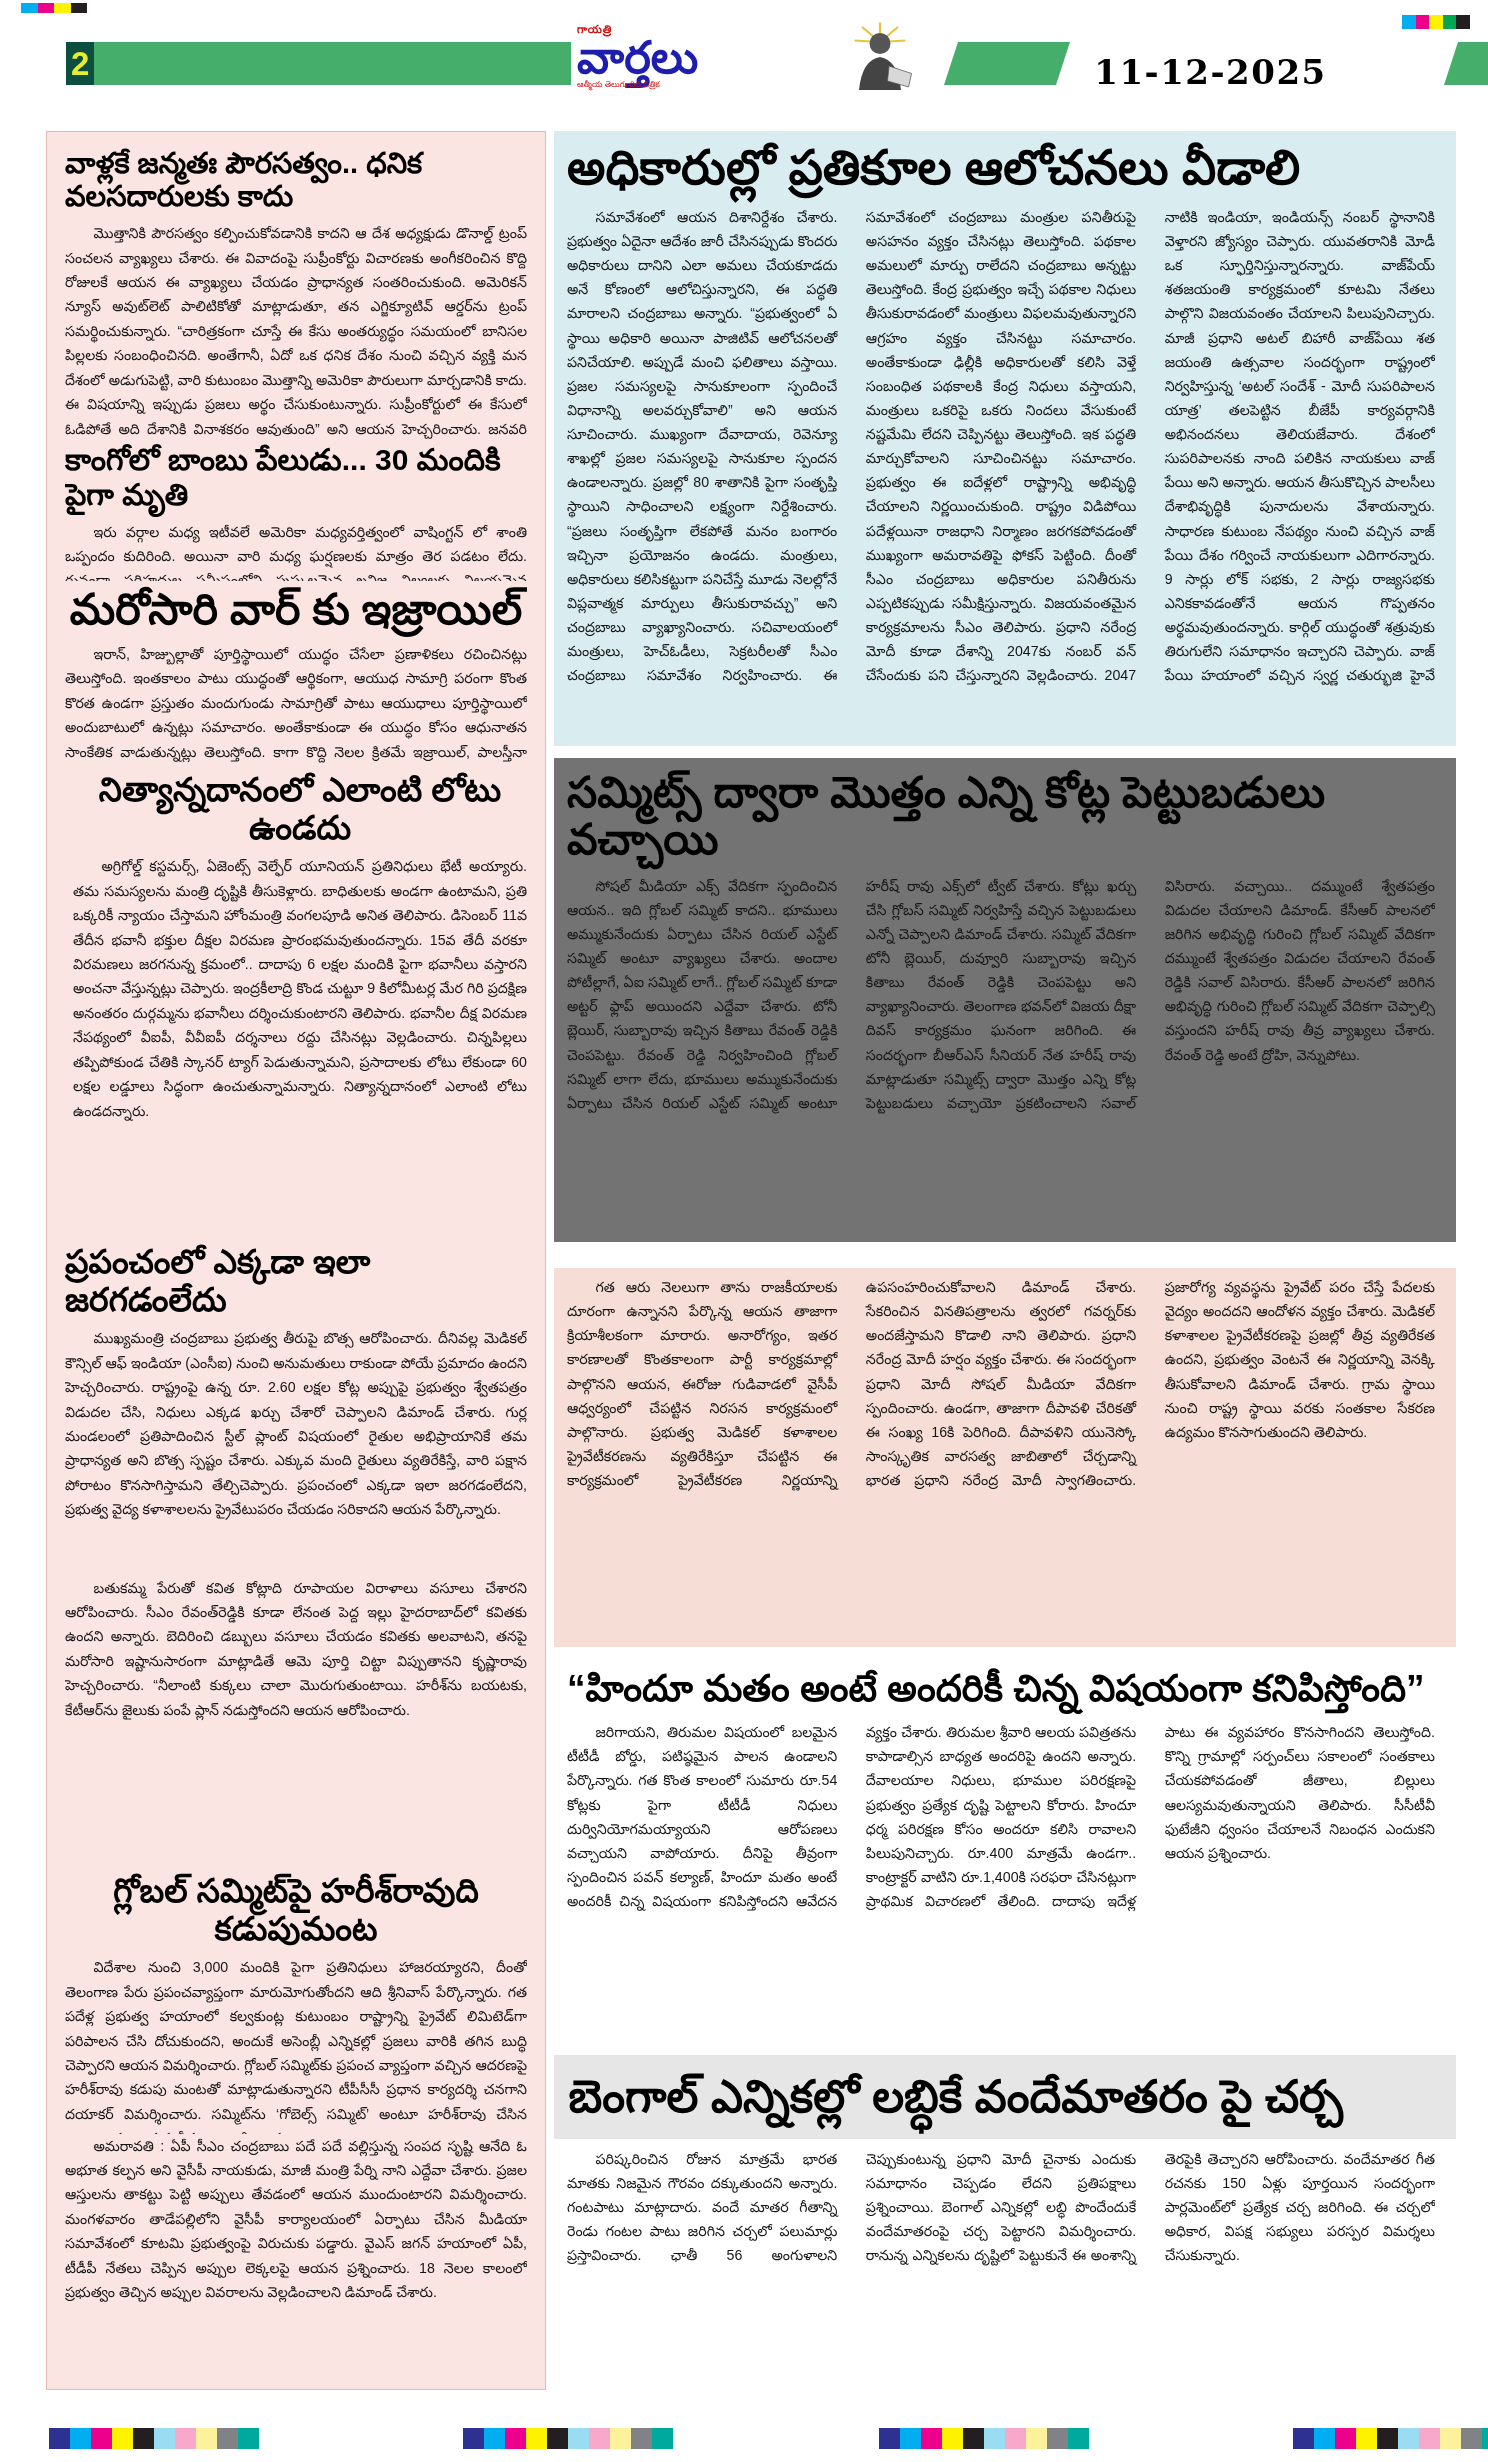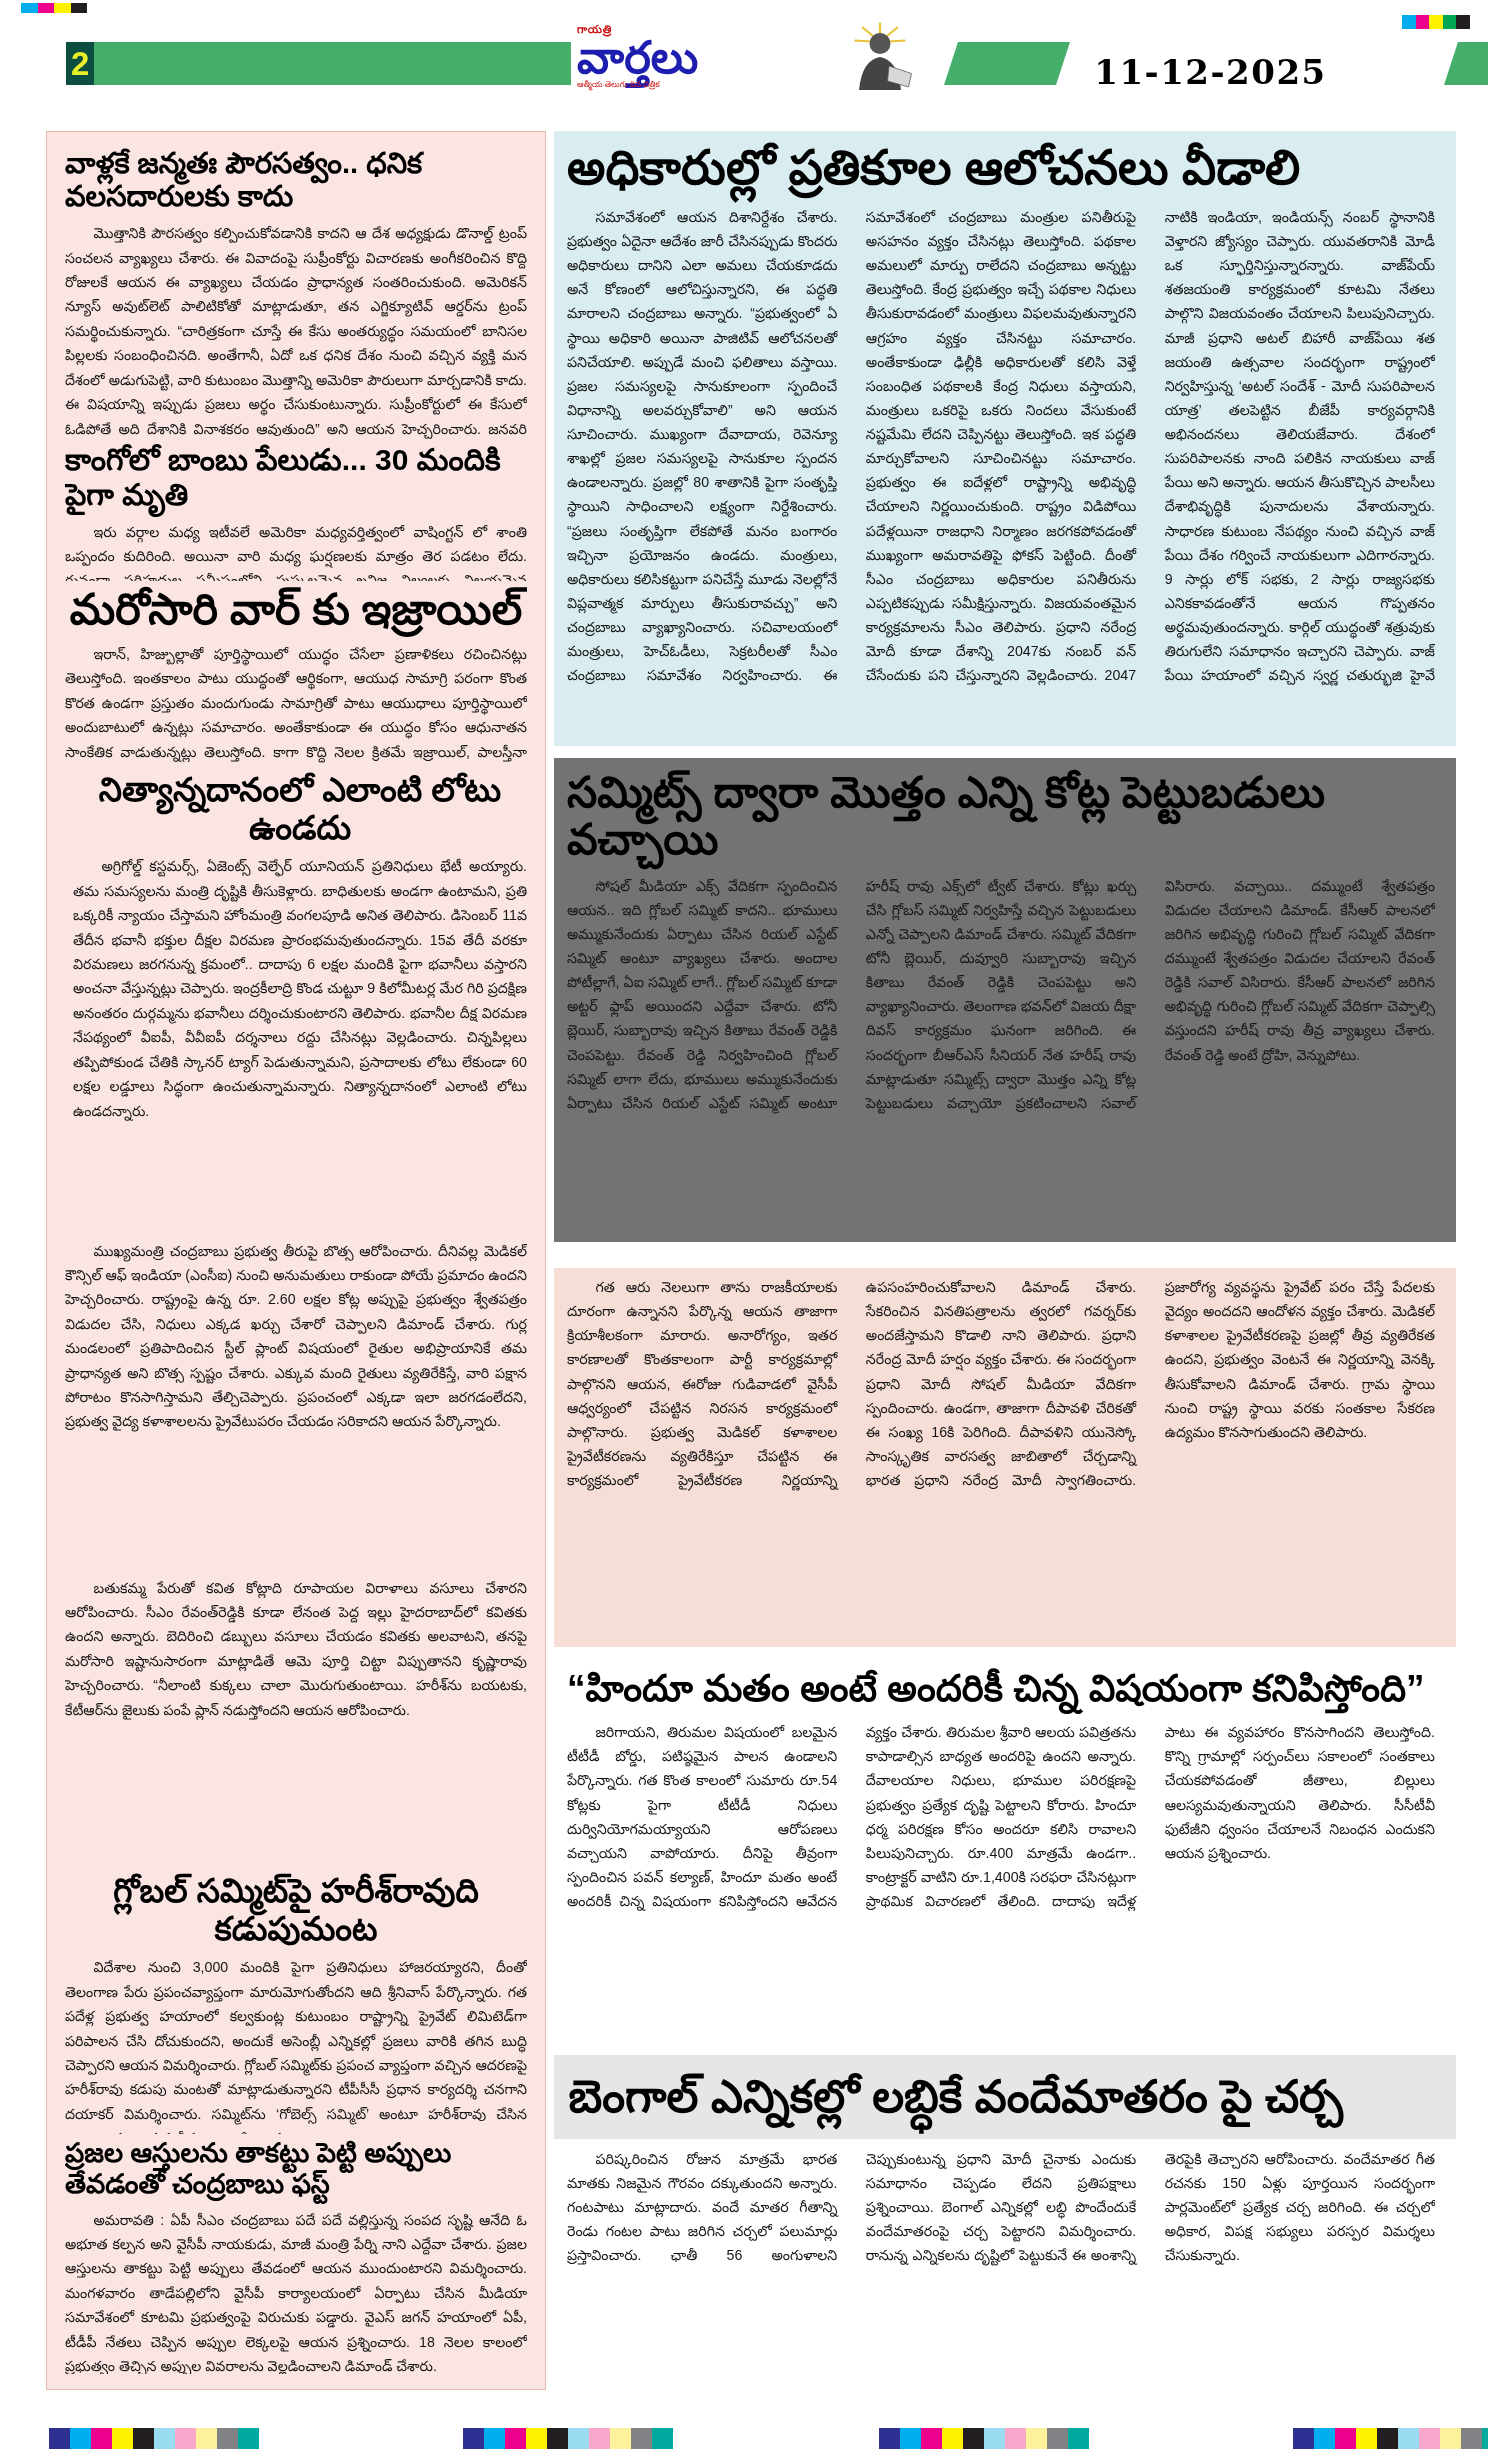--- a/index.html
+++ b/index.html
@@ -126,31 +126,31 @@
       </article>
       <article class="art a3">
         <h2>మరోసారి వార్ కు ఇజ్రాయిల్</h2>
         <div class="body">ఇరాన్, హిజ్బుల్లాతో పూర్తిస్థాయిలో యుద్ధం చేసేలా ప్రణాళికలు రచించినట్లు తెలుస్తోంది. ఇంతకాలం పాటు యుద్ధంతో ఆర్థికంగా, ఆయుధ సామాగ్రి పరంగా కొంత కొరత ఉండగా ప్రస్తుతం మందుగుండు సామాగ్రితో పాటు ఆయుధాలు పూర్తిస్థాయిలో అందుబాటులో ఉన్నట్లు సమాచారం. అంతేకాకుండా ఈ యుద్ధం కోసం ఆధునాతన సాంకేతిక వాడుతున్నట్లు తెలుస్తోంది. కాగా కొద్ది నెలల క్రితమే ఇజ్రాయిల్, పాలస్తీనా గాజాలోని హమాస్ తో సీజ్ ఫైర్ ఒప్పందం చేసుకొంది. అమెరికా అధ్యక్షుడు ట్రంప్ మధ్యవర్తిత్వంతో పాటు ఇతర దేశాలు యుద్ద విరమణకు ఎంతగానో కృషి చేశాయి. ఈ నేపథ్యంలో ఇజ్రాయిల్ మారోసారి యుద్ద సన్నాహాలు చేస్తున్నట్లు తెలుస్తోంది.</div>
       </article>
       <article class="art a4">
         <h2>నిత్యాన్నదానంలో ఎలాంటి లోటు ఉండదు</h2>
         <div class="body">అగ్రిగోల్డ్ కస్టమర్స్, ఏజెంట్స్ వెల్ఫేర్ యూనియన్ ప్రతినిధులు భేటీ అయ్యారు. తమ సమస్యలను మంత్రి దృష్టికి తీసుకెళ్లారు. బాధితులకు అండగా ఉంటామని, ప్రతి ఒక్కరికీ న్యాయం చేస్తామని హోంమంత్రి వంగలపూడి అనిత తెలిపారు. డిసెంబర్ 11వ తేదీన భవానీ భక్తుల దీక్షల విరమణ ప్రారంభమవుతుందన్నారు. 15వ తేదీ వరకూ విరమణలు జరగనున్న క్రమంలో.. దాదాపు 6 లక్షల మందికి పైగా భవానీలు వస్తారని అంచనా వేస్తున్నట్లు చెప్పారు. ఇంద్రకీలాద్రి కొండ చుట్టూ 9 కిలోమీటర్ల మేర గిరి ప్రదక్షిణ అనంతరం దుర్గమ్మను భవానీలు దర్శించుకుంటారని తెలిపారు. భవానీల దీక్ష విరమణ నేపథ్యంలో వీఐపీ, వీవీఐపీ దర్శనాలు రద్దు చేసినట్లు వెల్లడించారు. చిన్నపిల్లలు తప్పిపోకుండ చేతికి స్కానర్ ట్యాగ్ పెడుతున్నామని, ప్రసాదాలకు లోటు లేకుండా 60 లక్షల లడ్డూలు సిద్ధంగా ఉంచుతున్నామన్నారు. నిత్యాన్నదానంలో ఎలాంటి లోటు ఉండదన్నారు.</div>
       </article>
       <article class="art a5">
+        <h2>ప్రపంచంలో ఎక్కడా ఇలా జరగడంలేదు</h2>
         <div class="body">ముఖ్యమంత్రి చంద్రబాబు ప్రభుత్వ తీరుపై బొత్స ఆరోపించారు. దీనివల్ల మెడికల్ కౌన్సిల్ ఆఫ్ ఇండియా (ఎంసీఐ) నుంచి అనుమతులు రాకుండా పోయే ప్రమాదం ఉందని హెచ్చరించారు. రాష్ట్రంపై ఉన్న రూ. 2.60 లక్షల కోట్ల అప్పుపై ప్రభుత్వం శ్వేతపత్రం విడుదల చేసి, నిధులు ఎక్కడ ఖర్చు చేశారో చెప్పాలని డిమాండ్ చేశారు. గుర్ల మండలంలో ప్రతిపాదించిన స్టీల్ ప్లాంట్ విషయంలో రైతుల అభిప్రాయానికే తమ ప్రాధాన్యత అని బొత్స స్పష్టం చేశారు. ఎక్కువ మంది రైతులు వ్యతిరేకిస్తే, వారి పక్షాన పోరాటం కొనసాగిస్తామని తేల్చిచెప్పారు. ప్రపంచంలో ఎక్కడా ఇలా జరగడంలేదని, ప్రభుత్వ వైద్య కళాశాలలను ప్రైవేటుపరం చేయడం సరికాదని ఆయన పేర్కొన్నారు.</div>
       </article>
       <article class="art a6">
         <div class="body">బతుకమ్మ పేరుతో కవిత కోట్లాది రూపాయల విరాళాలు వసూలు చేశారని ఆరోపించారు. సీఎం రేవంత్‌రెడ్డికి కూడా లేనంత పెద్ద ఇల్లు హైదరాబాద్‌లో కవితకు ఉందని అన్నారు. బెదిరించి డబ్బులు వసూలు చేయడం కవితకు అలవాటని, తనపై మరోసారి ఇష్టానుసారంగా మాట్లాడితే ఆమె పూర్తి చిట్టా విప్పుతానని కృష్ణారావు హెచ్చరించారు. “నీలాంటి కుక్కలు చాలా మొరుగుతుంటాయి. హరీశ్‌ను బయటకు, కేటీఆర్‌ను జైలుకు పంపే ప్లాన్ నడుస్తోందని ఆయన ఆరోపించారు.</div>
       </article>
       <article class="art a7">
         <h2>గ్లోబల్ సమ్మిట్‌పై హరీశ్‌రావుది కడుపుమంట</h2>
         <div class="body">విదేశాల నుంచి 3,000 మందికి పైగా ప్రతినిధులు హాజరయ్యారని, దీంతో తెలంగాణ పేరు ప్రపంచవ్యాప్తంగా మారుమోగుతోందని ఆది శ్రీనివాస్ పేర్కొన్నారు. గత పదేళ్ల ప్రభుత్వ హయాంలో కల్వకుంట్ల కుటుంబం రాష్ట్రాన్ని ప్రైవేట్ లిమిటెడ్‌గా పరిపాలన చేసి దోచుకుందని, అందుకే అసెంబ్లీ ఎన్నికల్లో ప్రజలు వారికి తగిన బుద్ధి చెప్పారని ఆయన విమర్శించారు. గ్లోబల్ సమ్మిట్‌కు ప్రపంచ వ్యాప్తంగా వచ్చిన ఆదరణపై హరీశ్‌రావు కడుపు మంటతో మాట్లాడుతున్నారని టీపీసీసీ ప్రధాన కార్యదర్శి చనగాని దయాకర్ విమర్శించారు. సమ్మిట్‌ను ‘గోబెల్స్ సమ్మిట్’ అంటూ హరీశ్‌రావు చేసిన వ్యాఖ్యలను ఆయన తీవ్రంగా ఖండించారు.</div>
       </article>
       <article class="art a8">
-        <h2>ప్రజల ఆస్తులను తాకట్టు పెట్టి అప్పులు తేవడంతో చంద్రబాబు ఫస్ట్</h2>
         <div class="body">అమరావతి : ఏపీ సీఎం చంద్రబాబు పదే పదే వల్లిస్తున్న సంపద సృష్టి ఆనేది ఓ అభూత కల్పన అని వైసీపీ నాయకుడు, మాజీ మంత్రి పేర్ని నాని ఎద్దేవా చేశారు. ప్రజల ఆస్తులను తాకట్టు పెట్టి అప్పులు తేవడంలో ఆయన ముందుంటారని విమర్శించారు. మంగళవారం తాడేపల్లిలోని వైసీపీ కార్యాలయంలో ఏర్పాటు చేసిన మీడియా సమావేశంలో కూటమి ప్రభుత్వంపై విరుచుకు పడ్డారు. వైఎస్ జగన్ హయాంలో ఏపీ, టీడీపీ నేతలు చెప్పిన అప్పుల లెక్కలపై ఆయన ప్రశ్నించారు. 18 నెలల కాలంలో ప్రభుత్వం తెచ్చిన అప్పుల వివరాలను వెల్లడించాలని డిమాండ్ చేశారు.</div>
       </article>
     </aside>
 
     <section class="right-col">
       <div class="sect s-a">
         <h1>అధికారుల్లో ప్రతికూల ఆలోచనలు వీడాలి</h1>
         <div class="cols">
           <p>సమావేశంలో ఆయన దిశానిర్దేశం చేశారు. ప్రభుత్వం ఏదైనా ఆదేశం జారీ చేసినప్పుడు కొందరు అధికారులు దానిని ఎలా అమలు చేయకూడదు అనే కోణంలో ఆలోచిస్తున్నారని, ఈ పద్ధతి మారాలని చంద్రబాబు అన్నారు. “ప్రభుత్వంలో ఏ స్థాయి అధికారి అయినా పాజిటివ్ ఆలోచనలతో పనిచేయాలి. అప్పుడే మంచి ఫలితాలు వస్తాయి. ప్రజల సమస్యలపై సానుకూలంగా స్పందించే విధానాన్ని అలవర్చుకోవాలి” అని ఆయన సూచించారు. ముఖ్యంగా దేవాదాయ, రెవెన్యూ శాఖల్లో ప్రజల సమస్యలపై సానుకూల స్పందన ఉండాలన్నారు. ప్రజల్లో 80 శాతానికి పైగా సంతృప్తి స్థాయిని సాధించాలని లక్ష్యంగా నిర్దేశించారు. “ప్రజలు సంతృప్తిగా లేకపోతే మనం బంగారం ఇచ్చినా ప్రయోజనం ఉండదు. మంత్రులు, అధికారులు కలిసికట్టుగా పనిచేస్తే మూడు నెలల్లోనే విప్లవాత్మక మార్పులు తీసుకురావచ్చు” అని చంద్రబాబు వ్యాఖ్యానించారు. సచివాలయంలో మంత్రులు, హెచ్ఓడీలు, సెక్రటరీలతో సీఎం చంద్రబాబు సమావేశం నిర్వహించారు. ఈ సమావేశంలో చంద్రబాబు మంత్రుల పనితీరుపై అసహనం వ్యక్తం చేసినట్లు తెలుస్తోంది. పథకాల అమలులో మార్పు రాలేదని చంద్రబాబు అన్నట్టు తెలుస్తోంది. కేంద్ర ప్రభుత్వం ఇచ్చే పథకాల నిధులు తీసుకురావడంలో మంత్రులు విఫలమవుతున్నారని ఆగ్రహం వ్యక్తం చేసినట్టు సమాచారం. అంతేకాకుండా ఢిల్లీకి అధికారులతో కలిసి వెళ్తే సంబంధిత పథకాలకి కేంద్ర నిధులు వస్తాయని, మంత్రులు ఒకరిపై ఒకరు నిందలు వేసుకుంటే నష్టమేమి లేదని చెప్పినట్టు తెలుస్తోంది. ఇక పద్ధతి మార్చుకోవాలని సూచించినట్టు సమాచారం. ప్రభుత్వం ఈ ఐదేళ్లలో రాష్ట్రాన్ని అభివృద్ధి చేయాలని నిర్ణయించుకుంది. రాష్ట్రం విడిపోయి పదేళ్లయినా రాజధాని నిర్మాణం జరగకపోవడంతో ముఖ్యంగా అమరావతిపై ఫోకస్ పెట్టింది. దీంతో సీఎం చంద్రబాబు అధికారుల పనితీరును ఎప్పటికప్పుడు సమీక్షిస్తున్నారు. విజయవంతమైన కార్యక్రమాలను సీఎం తెలిపారు. ప్రధాని నరేంద్ర మోదీ కూడా దేశాన్ని 2047కు నంబర్ వన్ చేసేందుకు పని చేస్తున్నారని వెల్లడించారు. 2047 నాటికి ఇండియా, ఇండియన్స్ నంబర్ స్థానానికి వెళ్తారని జ్యోస్యం చెప్పారు. యువతరానికి మోడీ ఒక స్ఫూర్తినిస్తున్నారన్నారు. వాజ్‌పేయ్ శతజయంతి కార్యక్రమంలో కూటమి నేతలు పాల్గొని విజయవంతం చేయాలని పిలుపునిచ్చారు. మాజీ ప్రధాని అటల్ బిహారీ వాజ్‌పేయి శత జయంతి ఉత్సవాల సందర్భంగా రాష్ట్రంలో నిర్వహిస్తున్న ‘అటల్ సందేశ్ - మోదీ సుపరిపాలన యాత్ర’ తలపెట్టిన బీజేపీ కార్యవర్గానికి అభినందనలు తెలియజేవారు. దేశంలో సుపరిపాలనకు నాంది పలికిన నాయకులు వాజ్ పేయి అని అన్నారు. ఆయన తీసుకొచ్చిన పాలసీలు దేశాభివృద్ధికి పునాదులను వేశాయన్నారు. సాధారణ కుటుంబ నేపథ్యం నుంచి వచ్చిన వాజ్ పేయి దేశం గర్వించే నాయకులుగా ఎదిగారన్నారు. 9 సార్లు లోక్ సభకు, 2 సార్లు రాజ్యసభకు ఎనికకావడంతోనే ఆయన గొప్పతనం అర్థమవుతుందన్నారు. కార్గిల్ యుద్ధంతో శత్రువుకు తిరుగులేని సమాధానం ఇచ్చారని చెప్పారు. వాజ్ పేయి హయాంలో వచ్చిన స్వర్ణ చతుర్భుజి హైవే ప్రాజెక్టు దేశం దశదిశను మార్చేసిందన్నారు. సుపరిపాలన ఎలా ఉండాలో ఎన్టీఆర్, రాష్ట్రవ్యాప్తంగా జరగనున్న ఈ యాత్రలో టీడీపీ, బీజేపీ, జనసేన పార్టీలకు చెందిన మంత్రులు, ఎంపీలు, ఎమ్మెల్యేలు, ఎమ్మెల్సీలు, ఇతర నాయకులు చురుగ్గా పాల్గొనాలని ఆయన కోరారు.</p>
         </div>

